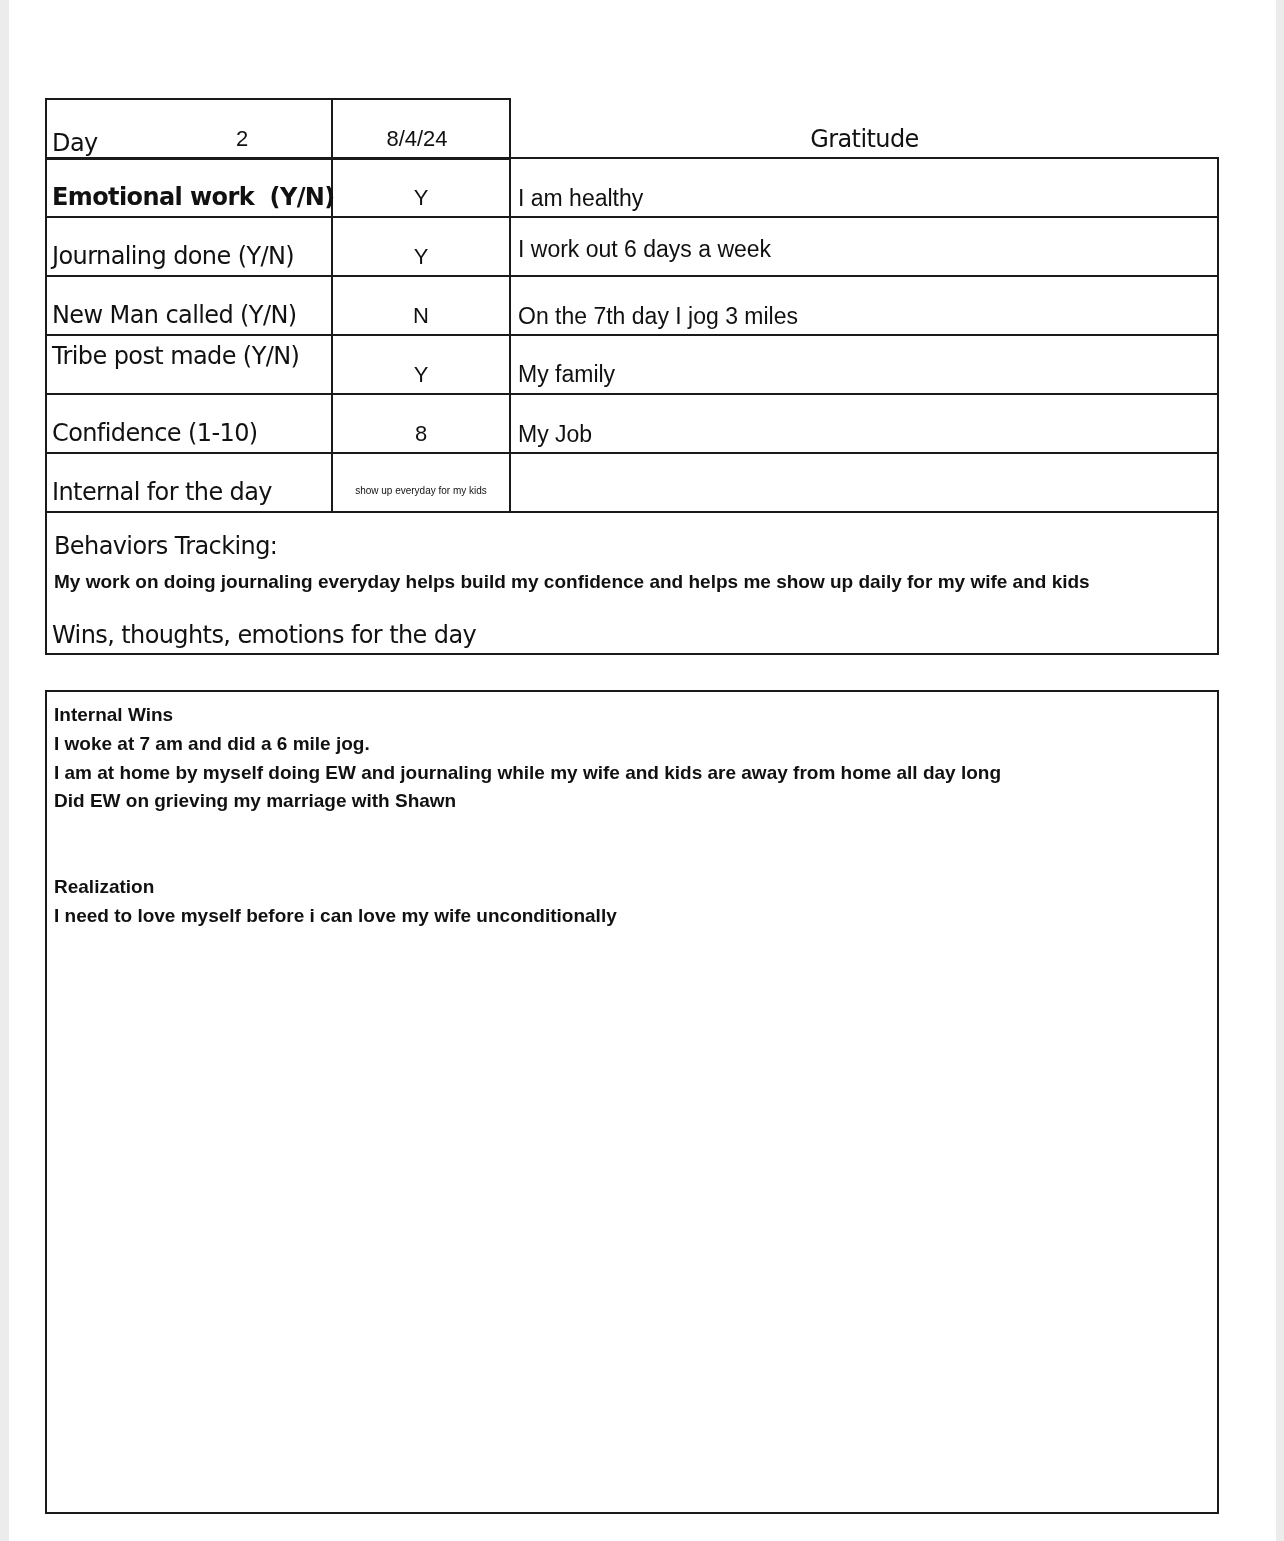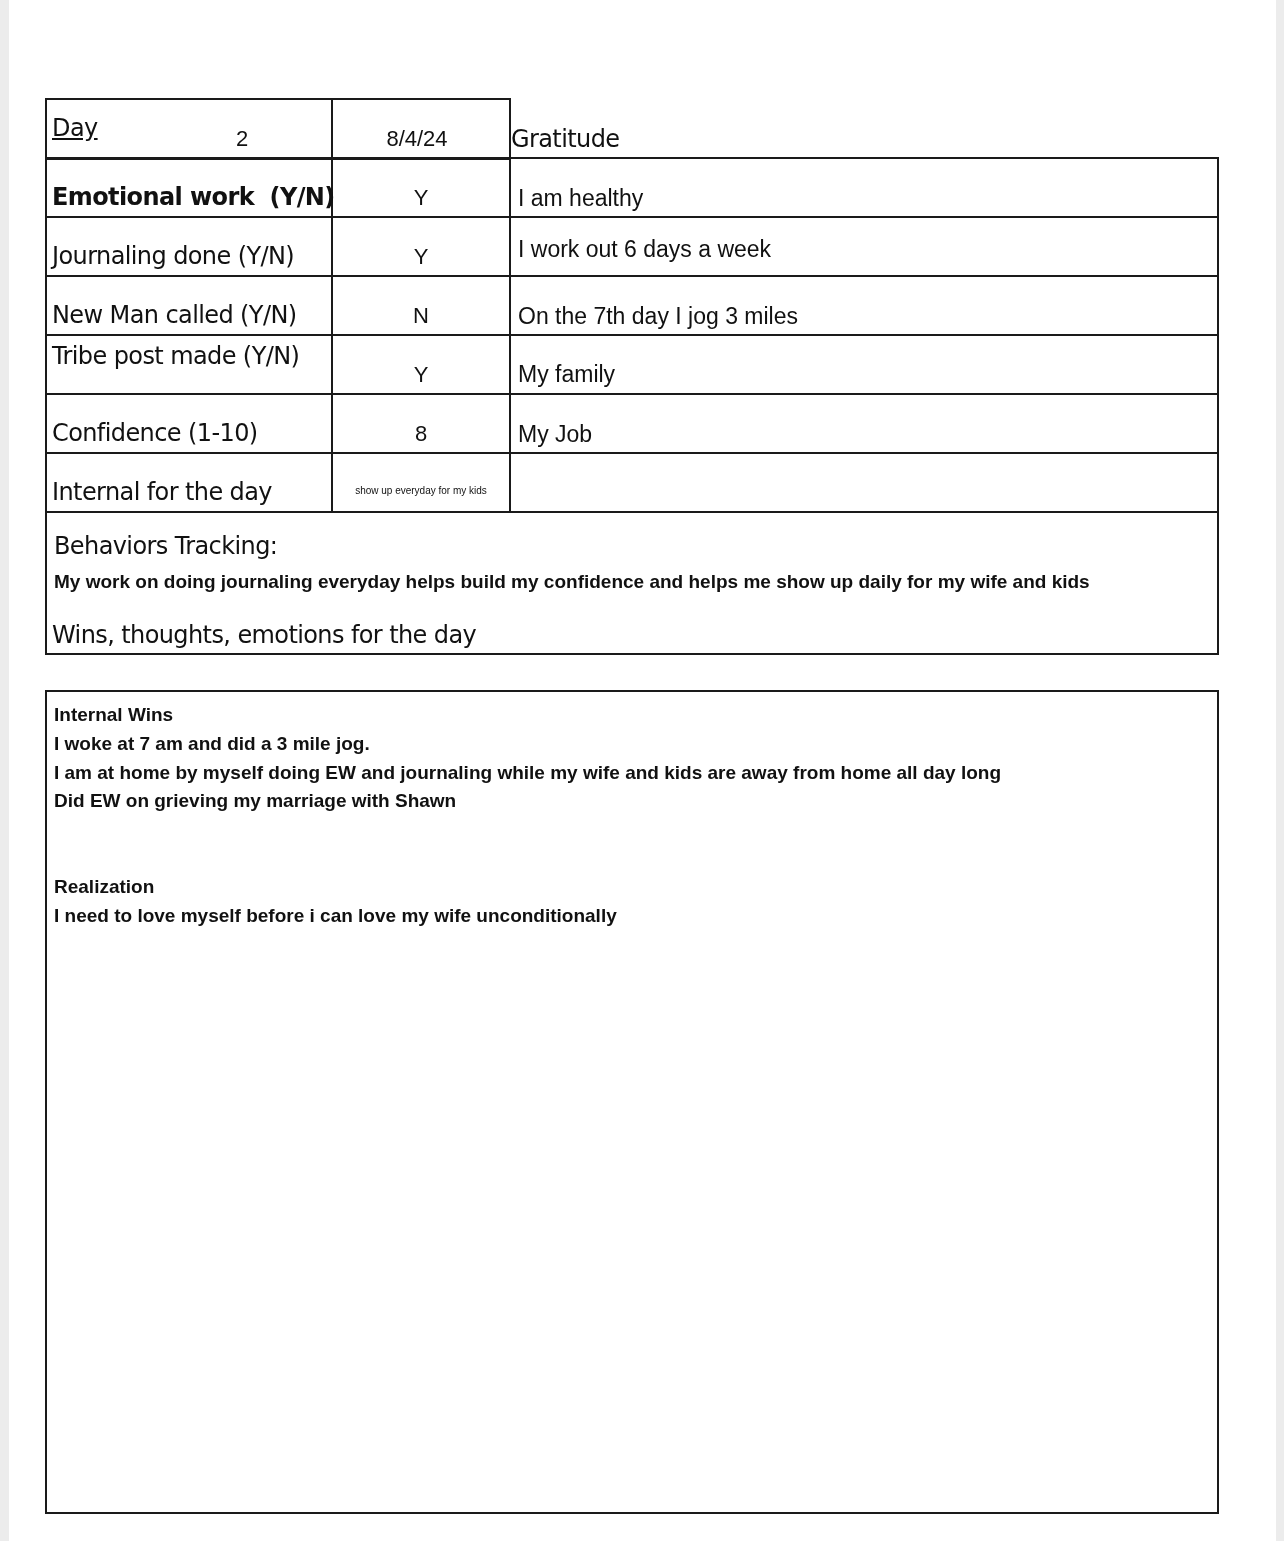--- a/index.html
+++ b/index.html
@@ -23,24 +23,24 @@
 </head>
 <body>
 
 <div class="edge-left"></div>
 <div class="edge-right"></div>
 
 <div class="box" style="left:45px; top:98px; width:466px; height:62px;"></div>
 <div class="vline" style="left:331px; top:98px; height:415px;"></div>
 <div class="vline" style="left:509px; top:98px; height:415px;"></div>
 
-<span class="txt lbl cal" style="left:52px; top:116px;text-decoration:underline;">Day</span>
+<span class="txt lbl cal" style="left:52px; top:131px;">Day</span>
 <span class="txt val" style="left:230px; top:128px; width:24px;">2</span>
 <span class="txt val" style="left:333px; top:128px; width:168px;">8/4/24</span>
-<span class="txt lbl cal" style="left:511px; top:127px; width:707px; text-align:left;">Gratitude</span>
+<span class="txt lbl cal" style="left:511px; top:127px; width:707px; text-align:center;">Gratitude</span>
 
 <div class="box" style="left:45px; top:157px; width:1174px; height:356px;"></div>
 <div class="hline" style="left:45px; top:216px; width:1174px;"></div>
 <div class="hline" style="left:45px; top:275px; width:1174px;"></div>
 <div class="hline" style="left:45px; top:334px; width:1174px;"></div>
 <div class="hline" style="left:45px; top:393px; width:1174px;"></div>
 <div class="hline" style="left:45px; top:452px; width:1174px;"></div>
 
 <span class="txt lbl cal" style="left:52px; top:185px; white-space:pre;font-weight:bold;">Emotional work  (Y/N)</span>
 <span class="txt val" style="left:333px; top:187px; width:176px;">Y</span>
@@ -67,17 +67,17 @@
 <span class="txt grat" style="left:518px; top:482px;"></span>
 
 <div class="box" style="left:45px; top:511px; width:1174px; height:144px;"></div>
 <span class="txt lbl cal" style="left:54px; top:534px;">Behaviors Tracking:</span>
 <div class="txt para" style="left:54px; top:567px; width:1160px;">My work on doing journaling everyday helps build my confidence and helps me show up daily for my wife and kids</div>
 
 <span class="txt lbl cal" style="left:52px; top:623px;">Wins, thoughts, emotions for the day</span>
 
 <div class="box" style="left:45px; top:690px; width:1174px; height:824px;"></div>
 <div class="txt para" style="left:54px; top:700px;">Internal Wins</div>
-<div class="txt para" style="left:54px; top:729px;">I woke at 7 am and did a 3 mile jog.</div>
+<div class="txt para" style="left:54px; top:729px;">I woke at 7 am and did a 6 mile jog.</div>
 <div class="txt para" style="left:54px; top:758px; white-space:nowrap;">I am at home by myself doing EW and journaling while my wife and kids are away from home all day long</div>
 <div class="txt para" style="left:54px; top:786px;">Did EW on grieving my marriage with Shawn</div>
 <div class="txt para" style="left:54px; top:872px;">Realization</div>
 <div class="txt para" style="left:54px; top:901px;">I need to love myself before i can love my wife unconditionally</div>
 
 </body></html>

